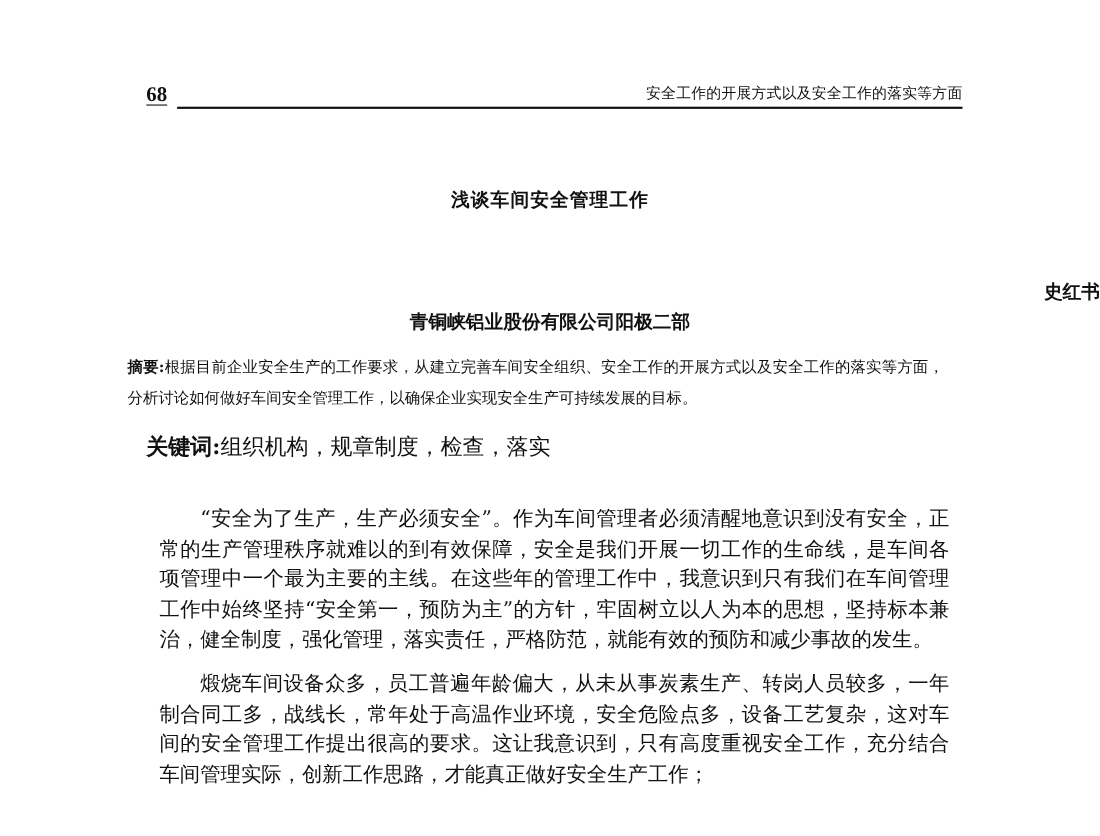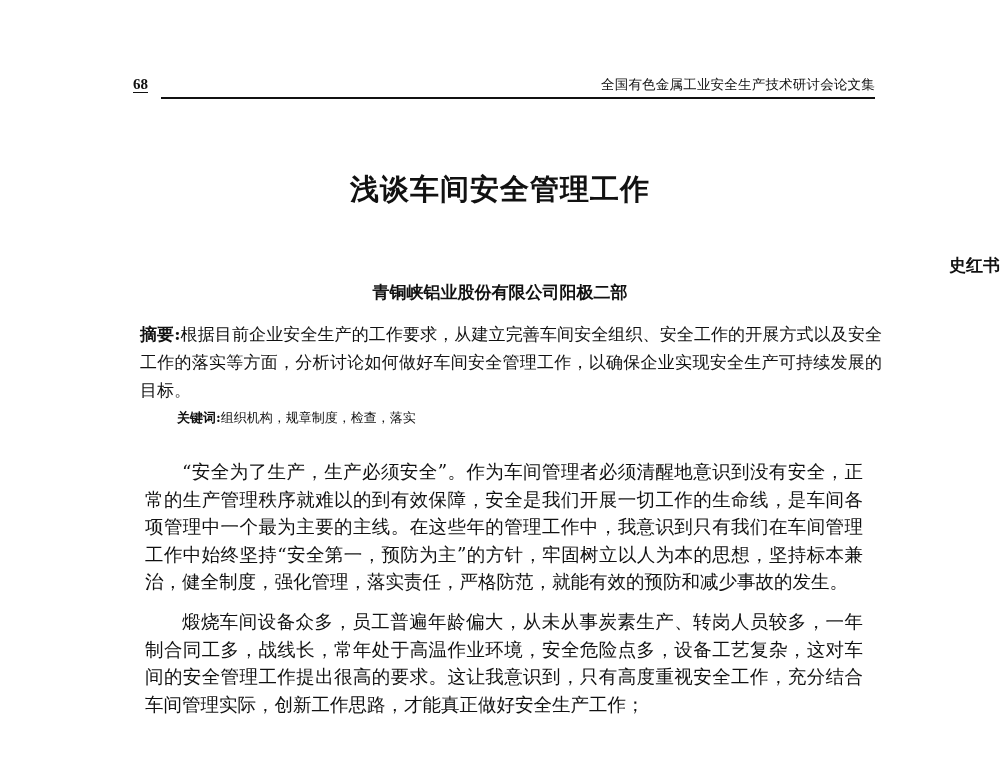--- a/index.html
+++ b/index.html
@@ -7,65 +7,65 @@
     width: 1000px; height: 760px; overflow: hidden;
     background: #ffffff; color: #111;
     font-family: "DejaVu Serif", "Liberation Serif", serif;
     position: relative;
   }
   .page-header {
     position: absolute; left: 133px; top: 74px; width: 742px; height: 26px;
   }
   .page-number {
     position: absolute; left: 0; top: 2px;
-    font-family: "Liberation Serif", serif; font-weight: bold; font-size: 15px;
+    font-family: "Liberation Serif", serif; font-weight: bold; font-size: 19px;
     text-decoration: underline; text-underline-offset: 3px;
   }
   .running-title {
     position: absolute; right: 0; top: 2px;
     font-size: 13.5px; letter-spacing: 0.2px;
   }
   .header-rule {
     position: absolute; left: 28px; right: 0; top: 23px;
     border-top: 2px solid #111;
   }
   .title {
     position: absolute; left: 0; width: 1000px; top: 170px;
-    text-align: center; font-size: 29px; font-weight: bold; letter-spacing: 1px;
+    text-align: center; font-size: 17px; font-weight: bold; letter-spacing: 1px;
   }
   .author {
     position: absolute; left: 0; width: 1000px; top: 254px;
     text-align: right; font-size: 17px; font-weight: bold;
   }
   .affiliation {
     position: absolute; left: 0; width: 1000px; top: 281px;
     text-align: center; font-size: 17px; font-weight: bold;
   }
   .abstract {
-    position: absolute; left: 140px; width: 742px; top: 320px;
-    font-size: 17px; line-height: 28px; text-align: justify;
+    position: absolute; left: 116px; width: 742px; top: 320px;
+    font-size: 14px; line-height: 28px; text-align: justify;
   }
   .abstract .lbl { font-weight: bold; }
   .keywords {
-    position: absolute; left: 133px; width: 742px; top: 404px;
-    font-size: 13px; line-height: 28px; margin-left: 44px;
+    position: absolute; left: 133px; width: 742px; top: 392px;
+    font-size: 20px; line-height: 28px;
   }
   .keywords .lbl { font-weight: bold; }
   .body-text {
     position: absolute; left: 133px; width: 742px; top: 446px;
     font-size: 18.5px; line-height: 27.6px; text-align: justify;
   }
   .body-text p { margin: 12px; text-indent: 2em; }
 </style>
 </head>
 <body>
 
 <div class="page-header">
   <span class="page-number">68</span>
-  <span class="running-title">全国有色金属工业安全生产技术研讨会论文集</span>
+  <span class="running-title">安全工作的开展方式以及安全工作的落实等方面</span>
   <div class="header-rule"></div>
 </div>
 
 <div class="title">浅谈车间安全管理工作</div>
 <div class="author">史红书</div>
 <div class="affiliation">青铜峡铝业股份有限公司阳极二部</div>
 
 <div class="abstract">
   <span class="lbl">摘要:</span><span>根据目前企业安全生产的工作要求，从建立完善车间安全组织、安全工作的开展方式以及安全工作的落实等方面，分析讨论如何做好车间安全管理工作，以确保企业实现安全生产可持续发展的目标。</span>
 </div>

